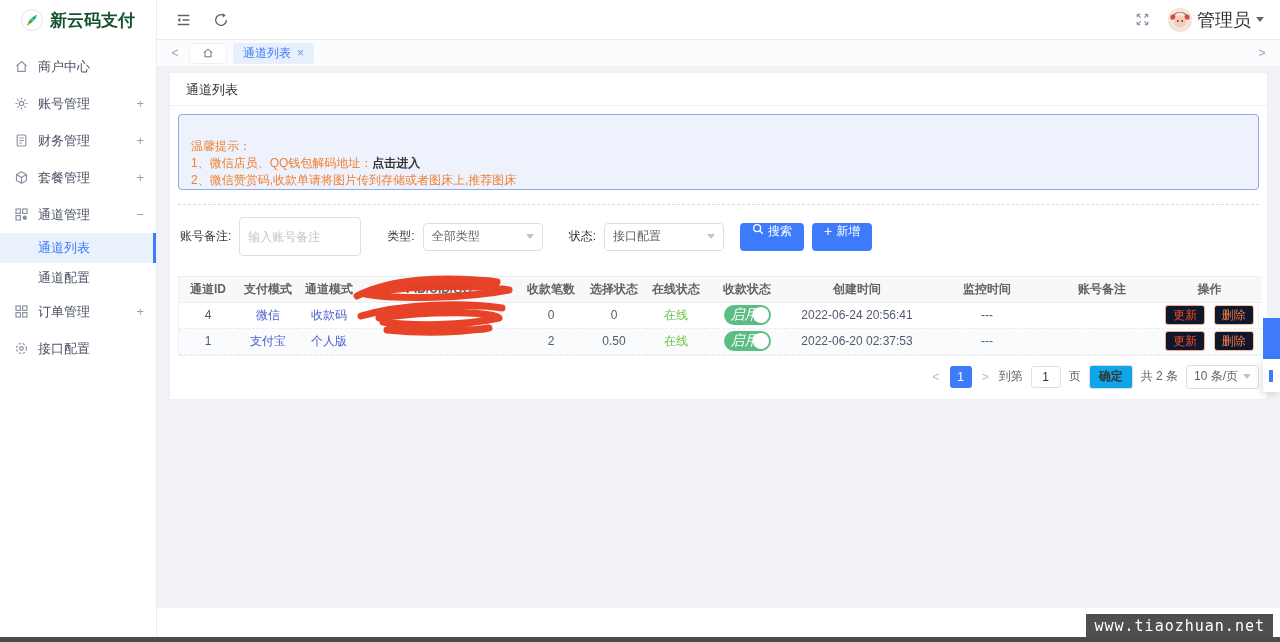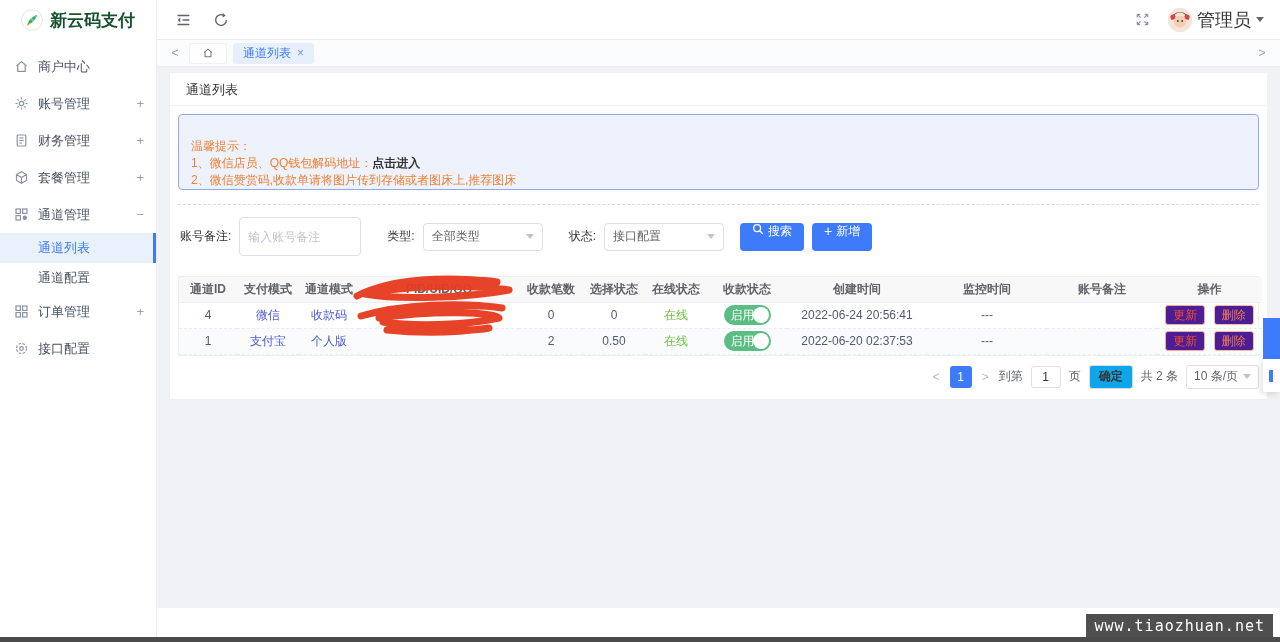--- a/index.html
+++ b/index.html
@@ -80,24 +80,24 @@
   .table-wrap { margin-top:20px; border:1px solid #ebeef5; position:relative; }
   table { width:100%; border-collapse:collapse; table-layout:fixed; font-size:12px; }
   thead th { height:25px; background:#f8f8f9; color:#606266; font-weight:bold; text-align:center;
     border-bottom:1px solid #ebeef5; }
   tbody td { height:26px; text-align:center; color:#515a6e; border-bottom:1px dashed #ebedf2; }
   tbody tr.alt { background:#fafbfc; }
   .cell-link { color:#4d5dd0; cursor:pointer; }
   .cell-green { color:#67c23a; }
   .toggle { width:47px; height:20px; background:#5bbd84; border-radius:10px; display:inline-flex;
     align-items:center; cursor:pointer; position:relative; padding-left:7px; }
-  .toggle-label { color:#fff; font-size:12px; }
+  .toggle-label { color:#fff; font-size:14px;font-style:italic; }
   .toggle-knob { position:absolute; right:2px; top:2px; width:16px; height:16px; background:#fff;
     border-radius:50%; }
-  .op-btn { height:20px; background:#4c1d95; border-radius:3px; font-size:12px; padding:0 7px;
+  .op-btn { height:20px; background:#0f172a; border-radius:3px; font-size:12px; padding:0 7px;
     cursor:pointer; font-family:inherit; }
   .op-update { color:#f14e2c; border:1px solid #f9a896; margin-right:5px; }
   .op-delete { color:#f37d4a; border:1px solid #f9bd9e; }
 
   .scribble { position:absolute; left:168px; top:-5px; width:190px; height:66px; pointer-events:none; }
 
   
   .pager { margin-top:9px; display:flex; align-items:center; justify-content:flex-end; gap:8px;
     font-size:12px; color:#606266; }
   .pg-arrow { color:#b4bac4; cursor:pointer; font-size:12px; padding:0 2px; }

